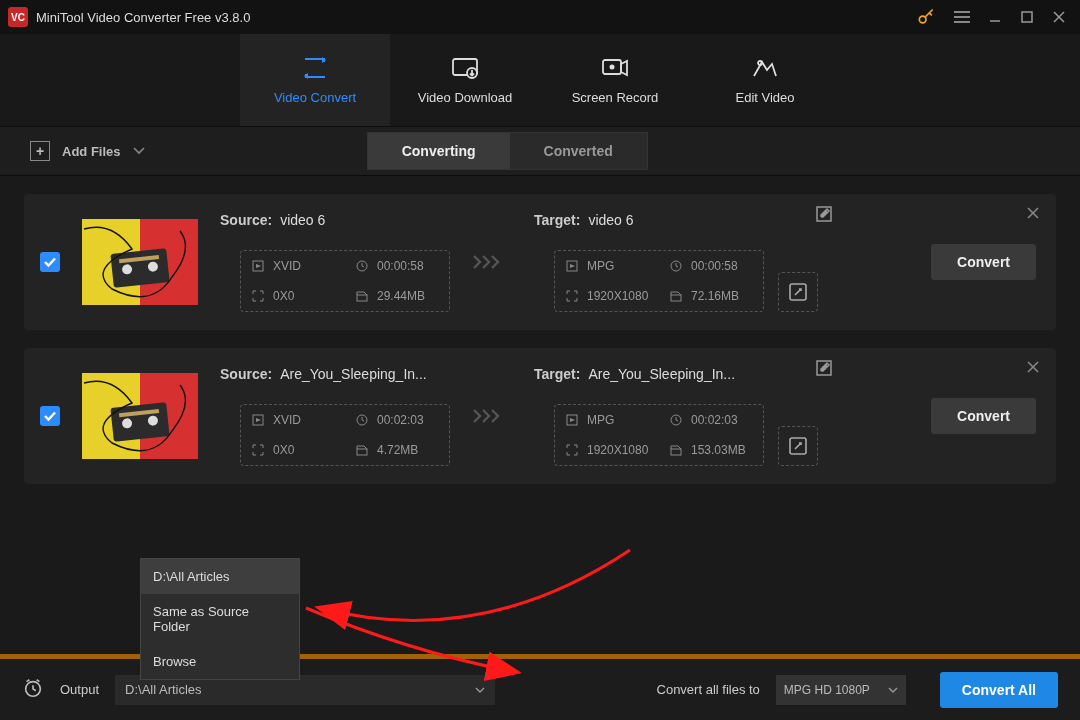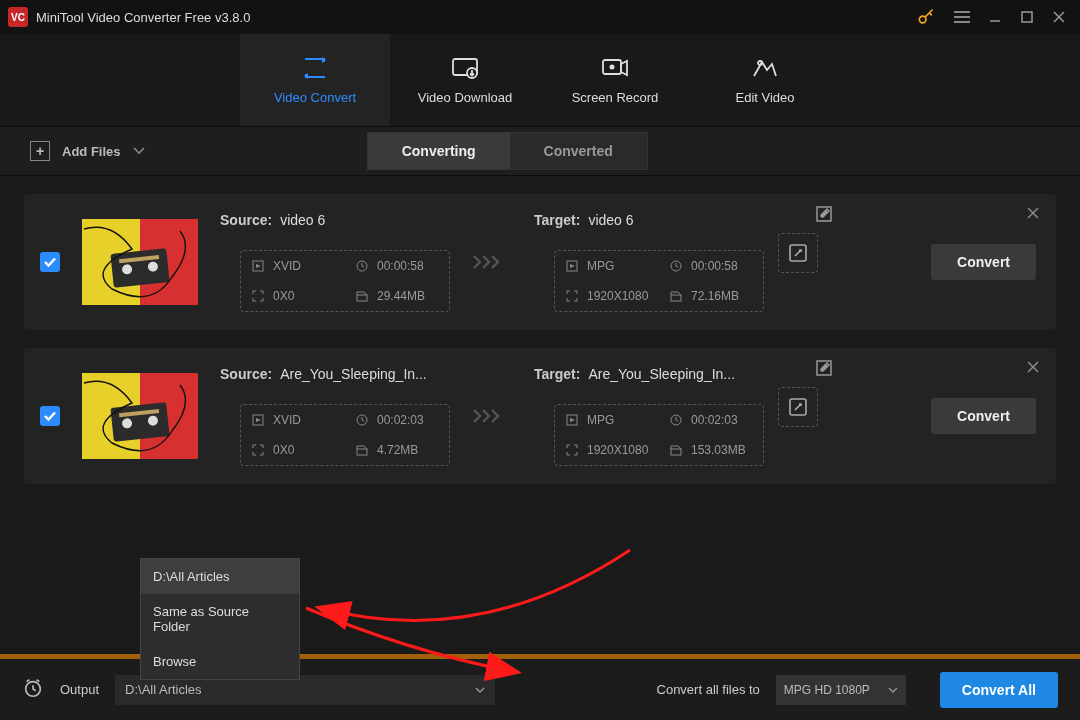--- a/index.html
+++ b/index.html
@@ -125,21 +125,21 @@
     font-size:12px; color:#9a9a9a;
   }
   .detail-cell .mini { width:14px; height:14px; display:flex; align-items:center; justify-content:center; }
 
   .arrows {
     display:flex; align-items:center; gap:-4px;
     color:#555;
   }
   .arrows svg { width: 40px; height: 20px; }
 
-  .tgt-wrap { display:flex; gap:14px; align-items:flex-start; }
+  .tgt-wrap { display:flex; gap:14px; align-items:flex-end; }
   .edit-btn {
     width: 40px; height: 40px;
     border: 1.5px dashed #555; border-radius:4px;
     display:flex; align-items:center; justify-content:center;
     cursor:pointer; margin-top: 21px;
   }
 
   .tgt-edit-icon { position:absolute; top:12px; left: 792px; cursor:pointer; }
   .card-close { position:absolute; top:12px; right:16px; cursor:pointer; color:#888; }
 

